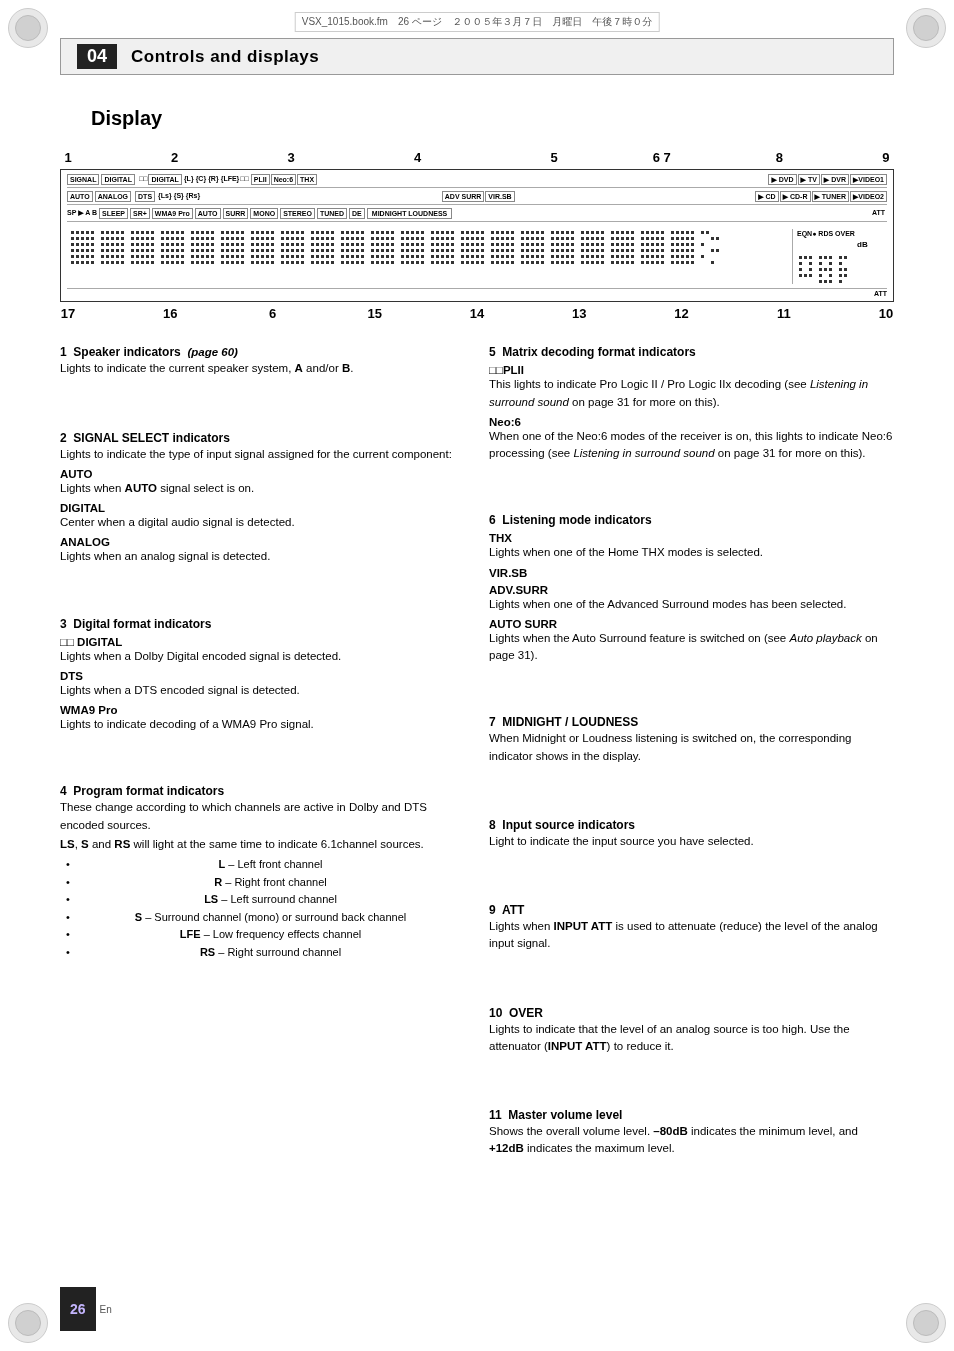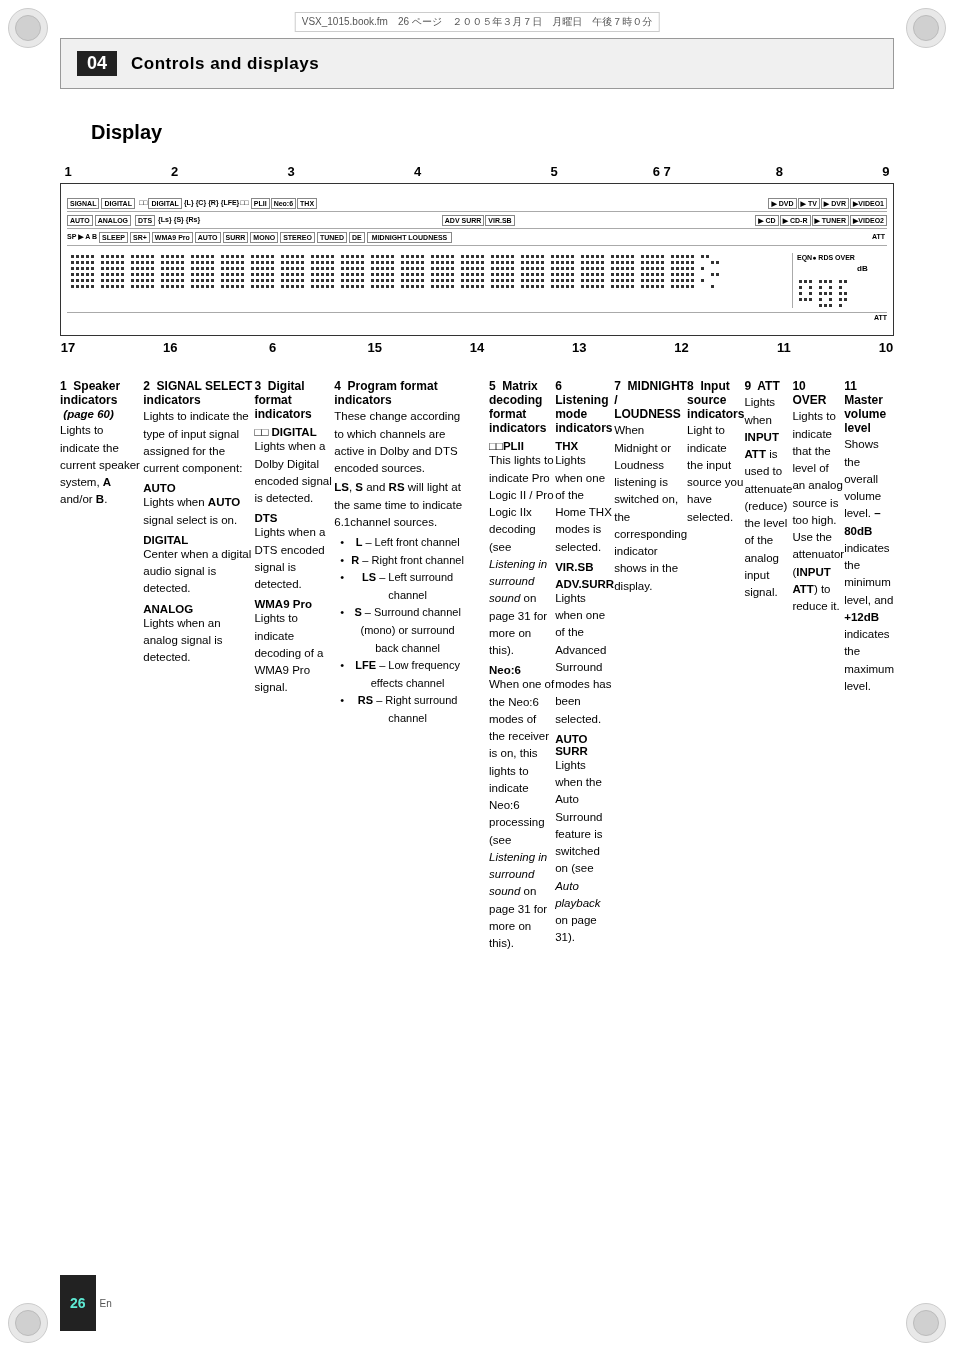--- a/index.html
+++ b/index.html
@@ -55,21 +55,21 @@
       position: relative;
       left: 50%;
       transform: translateX(-50%);
     }
 
     .chapter-bar {
       display: flex;
       align-items: center;
       background: #f0f0f0;
       border: 1px solid #999;
-      padding: 12px 16px;
+      padding: 5px 16px;
       margin-bottom: 16px;
     }
 
     .chapter-number {
       background: #222;
       color: #fff;
       font-size: 18px;
       font-weight: bold;
       padding: 2px 10px;
       margin-right: 14px;
@@ -108,21 +108,21 @@
       font-size: 13px;
       font-weight: bold;
       min-width: 16px;
       text-align: center;
     }
 
     
     .lcd-box {
       border: 1.5px solid #333;
       background: #fff;
-      padding: 14px 6px;
+      padding: 4px 6px;
       position: relative;
       min-height: 90px;
     }
 
     
     .num-labels-bottom {
       display: flex;
       justify-content: space-between;
       padding: 4px 0 0 0;
       font-size: 12px;
@@ -132,21 +132,22 @@
     
     .content {
       padding: 4px 60px;
       display: grid;
       grid-template-columns: 1fr 1fr;
       gap: 0 24px;
     }
 
     .left-col, .right-col {
       display: flex;
-      flex-direction: row;
+      flex-direction: column;
+      gap: 41px;
     }
 
     .item-number {
       font-weight: bold;
       font-size: 12px;
       margin-top: 10px;
       margin-bottom: 1px;
     }
 
     .item-desc {
@@ -199,22 +200,22 @@
       left: 60px;
       right: 60px;
       display: flex;
       align-items: center;
     }
 
     .page-number {
       font-size: 14px;
       font-weight: bold;
       background: #222;
-      color: #5eead4;
-      padding: 20px 10px;
+      color: #c4b5fd;
+      padding: 14px 10px;
     }
 
     .page-sub {
       font-size: 10px;
       color: #555;
       margin-left: 4px;
     }
 
     .page-ref {
       font-style: italic;

